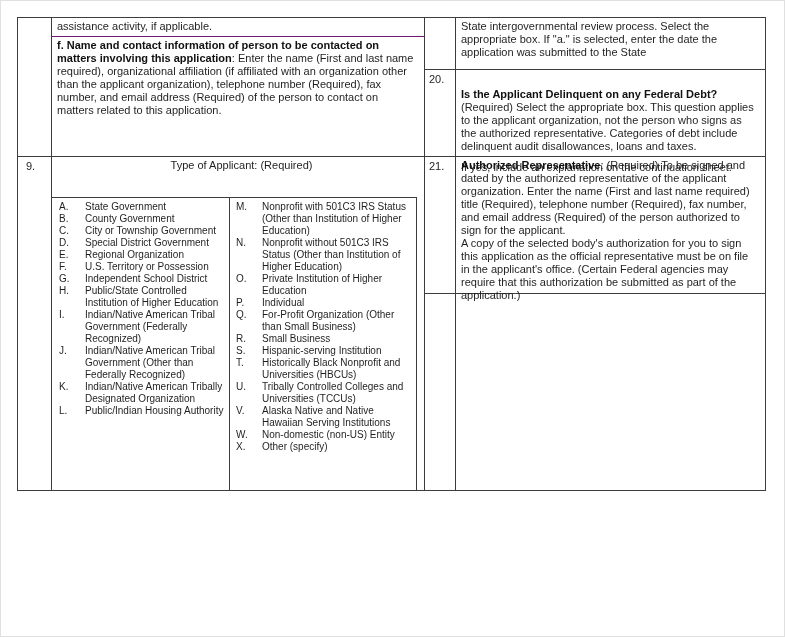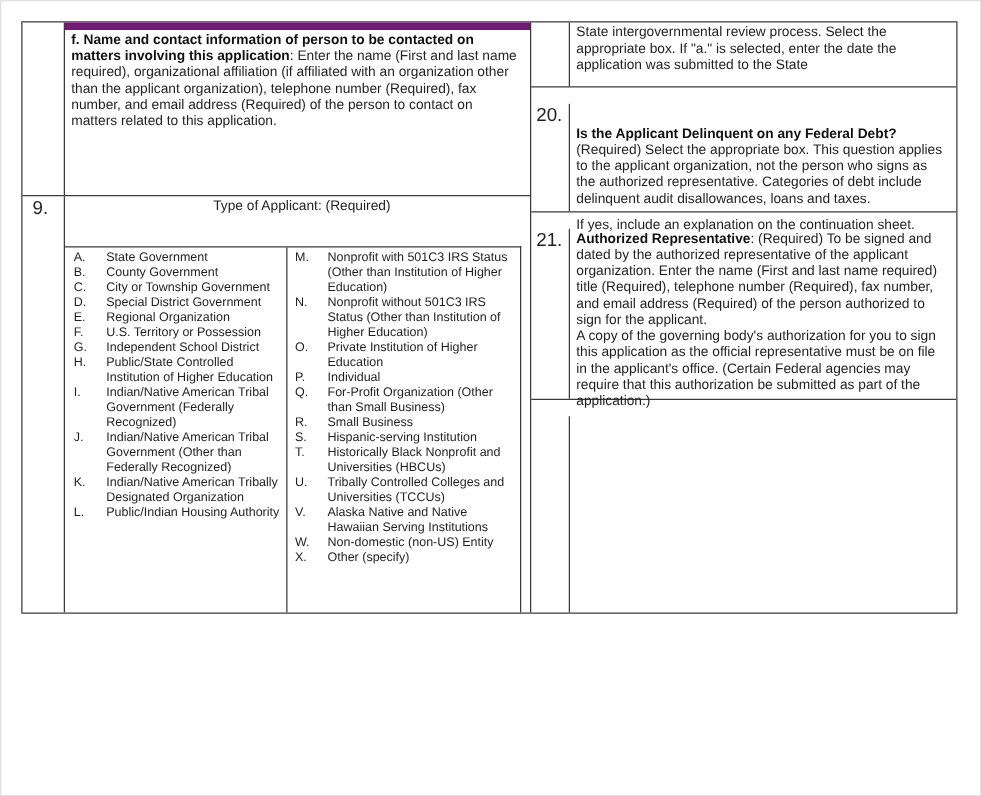--- a/index.html
+++ b/index.html
@@ -18,73 +18,74 @@
   }
   .tbl {
     position:absolute; left:17px; top:17px;
     width:747px; height:472px;
     border:1px solid #3c3c3c;
     display:flex;
     font-size:11px; line-height:13px;
   }
   .half { display:flex; flex-direction:column; min-width:0; }
   .half.left  { width:406px; border-right:1px solid #3c3c3c; }
-  .half.right { flex:1;gap:13px; }
+  .half.right { flex:1; }
   .row { display:flex; border-bottom:1px solid #3c3c3c; min-height:0; }
   .row.last { border-bottom:none; flex:1; }
   .numcell {
     flex:none; width:34px;
     border-right:1px solid #3c3c3c;
     padding:3px 2px 0 8px;
     box-sizing:border-box;
   }
   .half.right .numcell { width:31px; padding-left:4px; }
   .content { flex:1; min-width:0; display:flex; flex-direction:column; }
   .pad { padding:2px 6px 2px 5px; }
   p { margin:0; }
   b { font-weight:bold; color:#111; }
   b.block { display:block;margin-top:16px; }
   .intro-line { padding:2px 6px 2px 5px; height:14px; flex:none; }
   .f-box {
     flex:1;
-    border-top:6px solid #701a75;
+    border-top:1px solid #701a75;
     padding:2px 8px 2px 5px;
   }
   .r9-head { flex:none; padding:2px 6px 2px 5px; height:36px; }
   .r9-title { padding-left:8px;text-align:center; }
   .types {
     flex:1;
     border-top:1px solid #3c3c3c;
     border-right:1px solid #3c3c3c;
     margin-right:7px;
     display:flex;
     font-size:10px; line-height:12px;
   }
   .tcol { box-sizing:border-box; padding:3px 2px 2px 7px; min-width:0; }
   .tcol.c1 { width:178px; flex:none; border-right:1px solid #3c3c3c; }
   .tcol.c2 { flex:1; padding-left:6px; }
   ul.tlist { list-style:none; margin:0; padding:0; }
   ul.tlist li { display:flex; }
   .letter { flex:none; width:26px; }
   .tlabel { flex:1; min-width:0; }
   .note { margin-top:8px; }
-  .num { font-size:15px; }
+  .num { font-size:11px; }
 </style>
 </head>
 <body>
 
 <div class="page-frame"></div>
 
 <div class="tbl">
 
   <div class="half left">
 
     <div class="row" style="height:138px;">
       <div class="numcell num"></div>
       <div class="content">
+        <div class="intro-line">assistance activity, if applicable.</div>
         <div class="f-box">
           <p><b>f. Name and contact information of person to be contacted on matters involving this application</b><span>: Enter the name (First and last name required), organizational affiliation (if affiliated with an organization other than the applicant organization), telephone number (Required), fax number, and email address (Required) of the person to contact on matters related to this application.</span></p>
         </div>
       </div>
     </div>
 
     <div class="row last">
       <div class="numcell num">9.</div>
       <div class="content">
         <div class="r9-head">
@@ -239,21 +240,21 @@
       <div class="content pad">
         <p><b class="block">Is the Applicant Delinquent on any Federal Debt?</b><span>(Required) Select the appropriate box. This question applies to the applicant organization, not the person who signs as the authorized representative. Categories of debt include delinquent audit disallowances, loans and taxes.</span></p>
         <p class="note">If yes, include an explanation on the continuation sheet.</p>
       </div>
     </div>
 
     <div class="row" style="height:136px;">
       <div class="numcell num">21.</div>
       <div class="content pad">
         <p><b>Authorized Representative</b><span>: (Required) To be signed and dated by the authorized representative of the applicant organization. Enter the name (First and last name required) title (Required), telephone number (Required), fax number, and email address (Required) of the person authorized to sign for the applicant.</span></p>
-        <p>A copy of the governing body's authorization for you to sign this application as the official representative must be on file in the applicant's office. (Certain Federal agencies may require that this authorization be submitted as part of the application.)</p>
+        <p>A copy of the selected body's authorization for you to sign this application as the official representative must be on file in the applicant's office. (Certain Federal agencies may require that this authorization be submitted as part of the application.)</p>
       </div>
     </div>
 
     <div class="row last">
       <div class="numcell num"></div>
       <div class="content"></div>
     </div>
 
   </div>
 </div>

